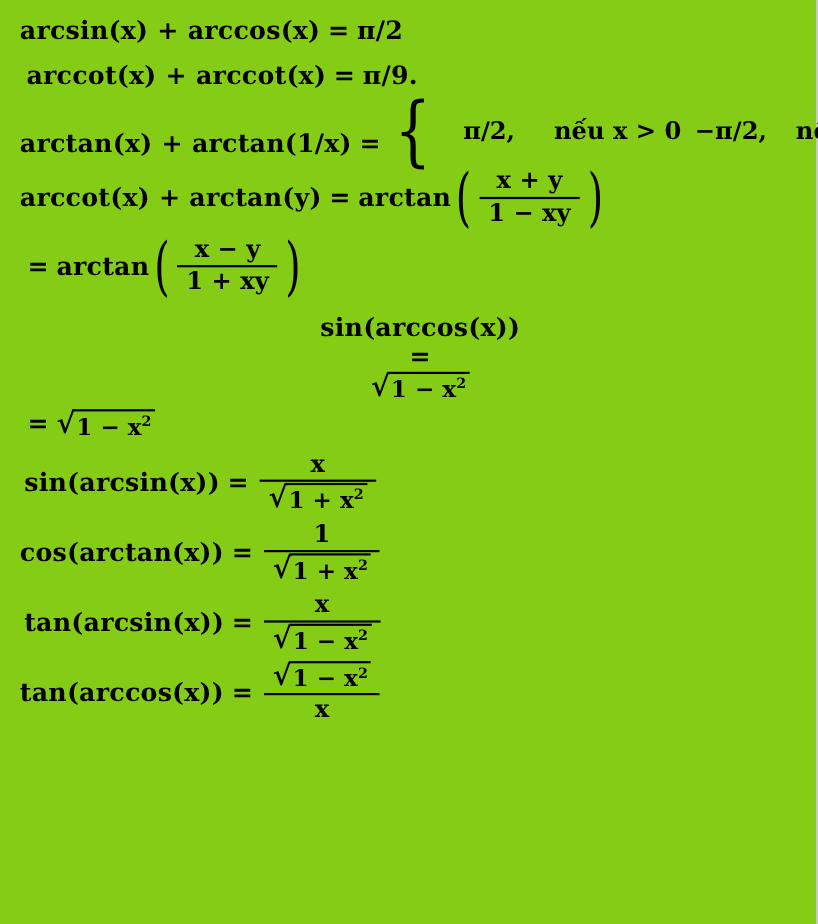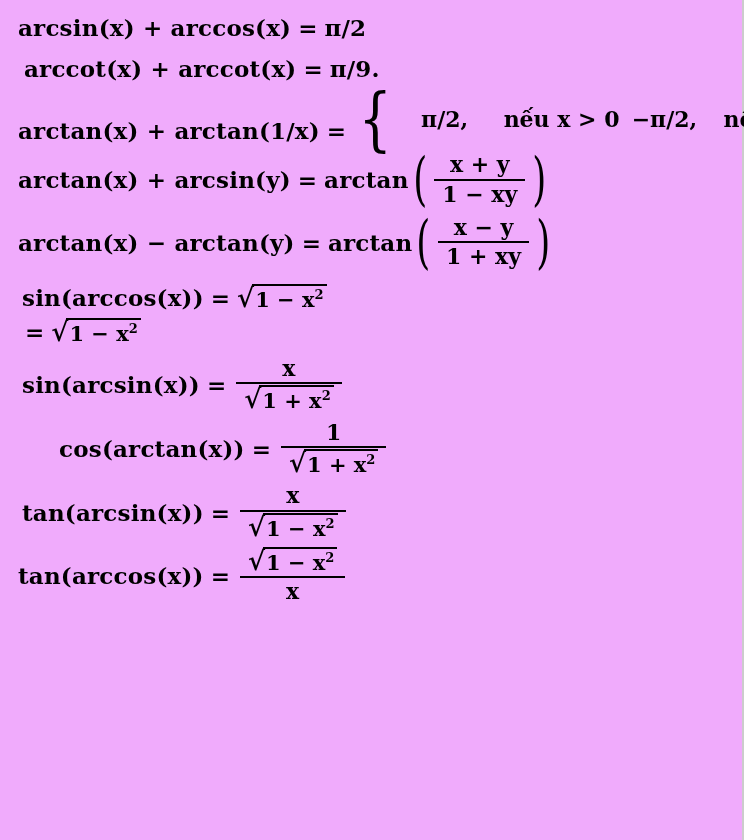--- a/index.html
+++ b/index.html
@@ -11,21 +11,21 @@
     width: 744px;
     height: 840px;
     font-family: "DejaVu Serif", "Liberation Serif", serif;
     color: #000000;
     overflow: hidden;
   }
   #page {
     position: relative;
     width: 744px;
     height: 840px;
-    background: #f0abfc;
+    background: #84cc16;
     box-sizing: border-box;
     border-right: 2px solid #cccccc;
   }
   .formula-list {
     padding: 14px 0 0 18px;
   }
   .formula {
     display: flex;
     align-items: center;
     font-weight: bold;
@@ -132,24 +132,24 @@
     font-size: 23px;
     align-self: flex-end;
     padding-bottom: 4px;
     padding-left: 4px;
   }
   .r1 { margin-bottom: 14px; }
   .r2 { margin-bottom: 12px; padding-left: 6px; }
   .r3 { margin-bottom: 8px; align-items: flex-end; }
   .r4 { margin-bottom: 8px; }
   .r5 { margin-bottom: 14px; }
-  .r6 { margin-bottom: 6px; padding-left: 4px; }
+  .r6 { margin-bottom: 6px; padding-left: 4px; flex-direction: column; }
   .r7 { margin-bottom: 10px; }
   .r8 { margin-bottom: 6px; padding-left: 4px; }
-  .r9 { margin-bottom: 6px; margin-left: 41px; }
+  .r9 { margin-bottom: 6px; }
   .r10 { margin-bottom: 6px; padding-left: 4px; }
   .r11 { margin-bottom: 2px; }
 </style>
 </head>
 <body>
 
 <div id="page">
   <div class="formula-list">
 
     <div class="formula r1">
@@ -177,36 +177,35 @@
           <span class="cases-row">
             <span class="case-val">−π/2,</span>
             <span class="case-cond">nếu x &lt; 0</span>
           </span>
         </span>
       </span>
       <span class="trailing-dot">.</span>
     </div>
 
     <div class="formula r4">
-      <span class="lhs">arctan(x) + arcsin(y)</span>
+      <span class="lhs">arccot(x) + arctan(y)</span>
       <span class="eq">=</span>
       <span class="lhs">arctan</span>
       <span class="bigparen">
         <span class="paren-l">(</span>
         <span class="frac">
           <span class="top">x + y</span>
           <span class="bar"></span>
           <span class="bot">1 − xy</span>
         </span>
         <span class="paren-r">)</span>
       </span>
     </div>
 
     <div class="formula r5">
-      <span class="lhs">arctan(x) − arctan(y)</span>
       <span class="eq">=</span>
       <span class="lhs">arctan</span>
       <span class="bigparen">
         <span class="paren-l">(</span>
         <span class="frac">
           <span class="top">x − y</span>
           <span class="bar"></span>
           <span class="bot">1 + xy</span>
         </span>
         <span class="paren-r">)</span>

